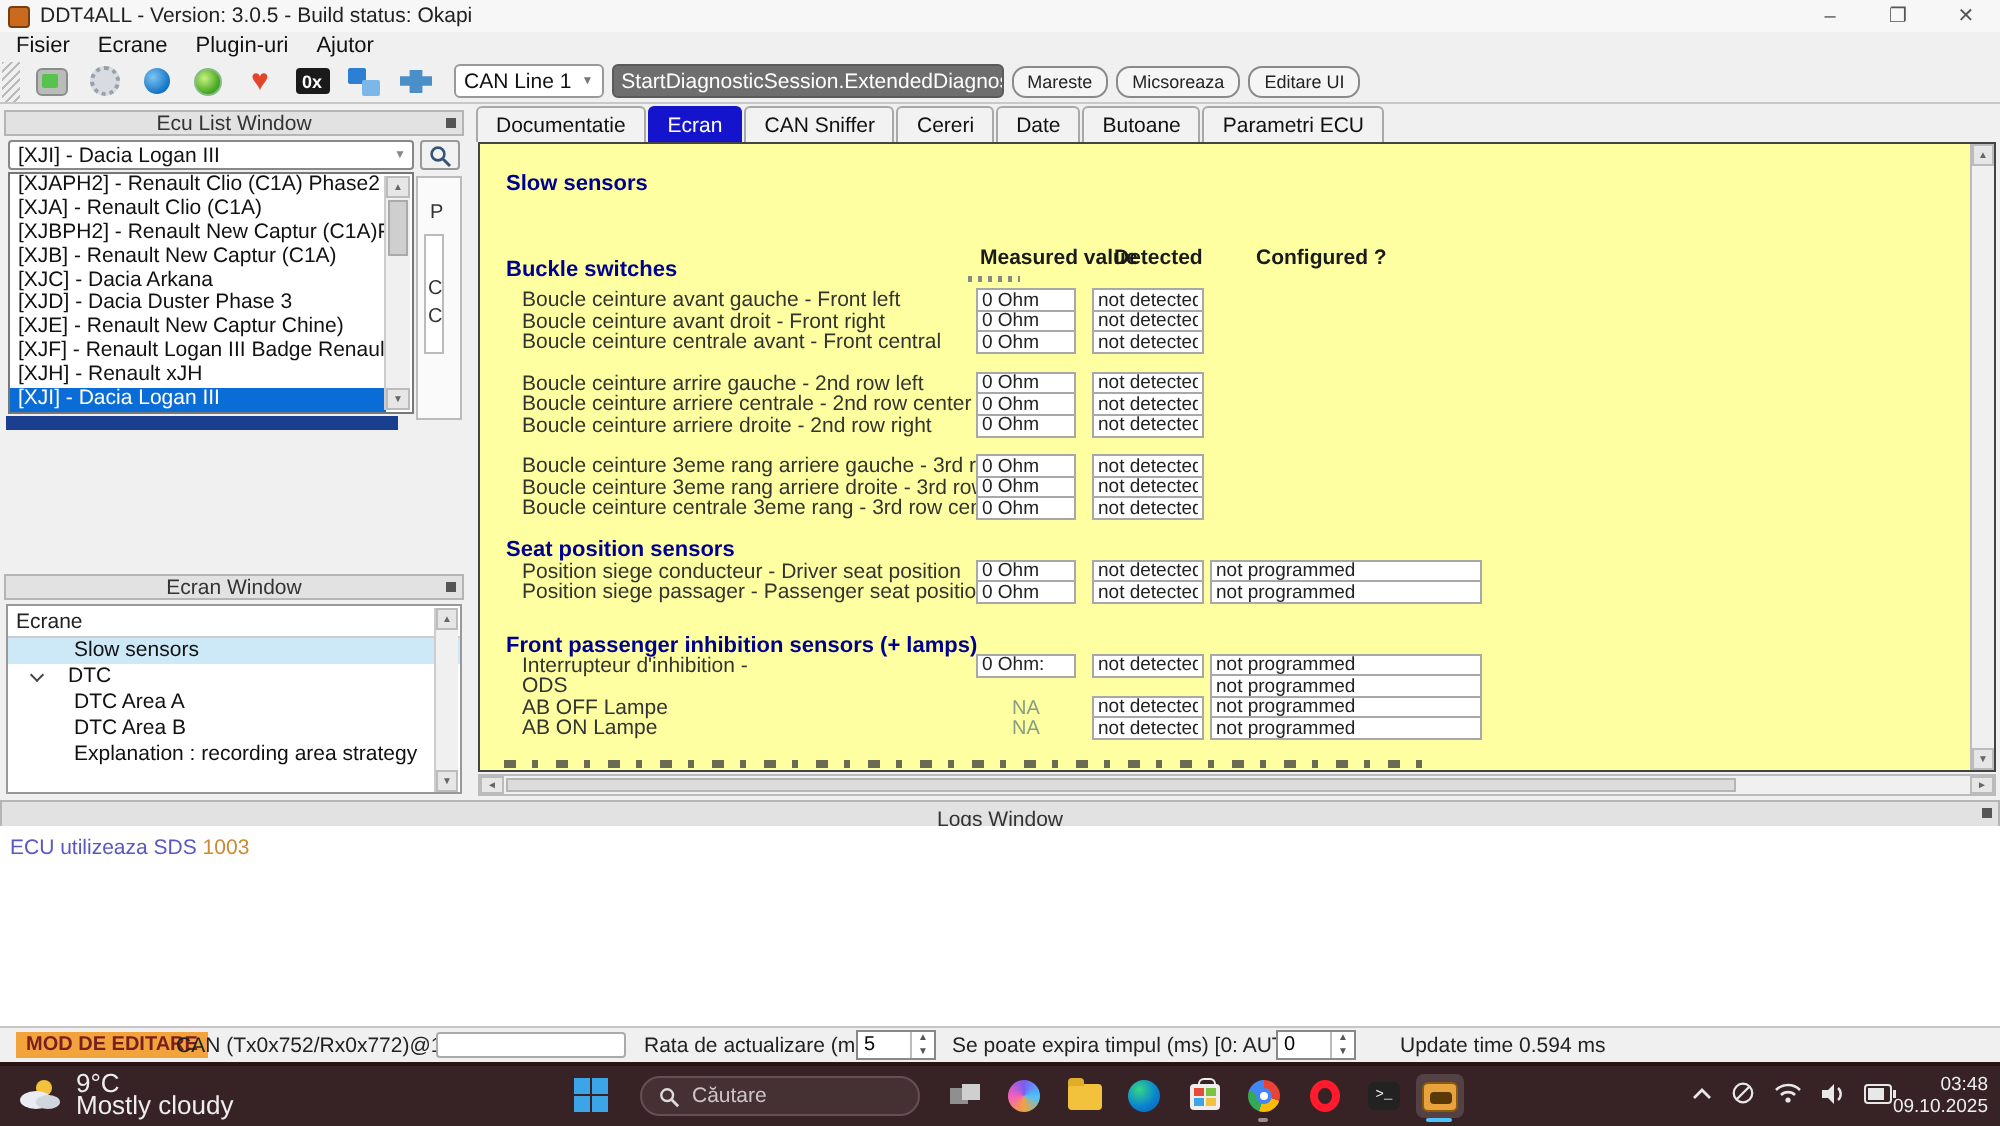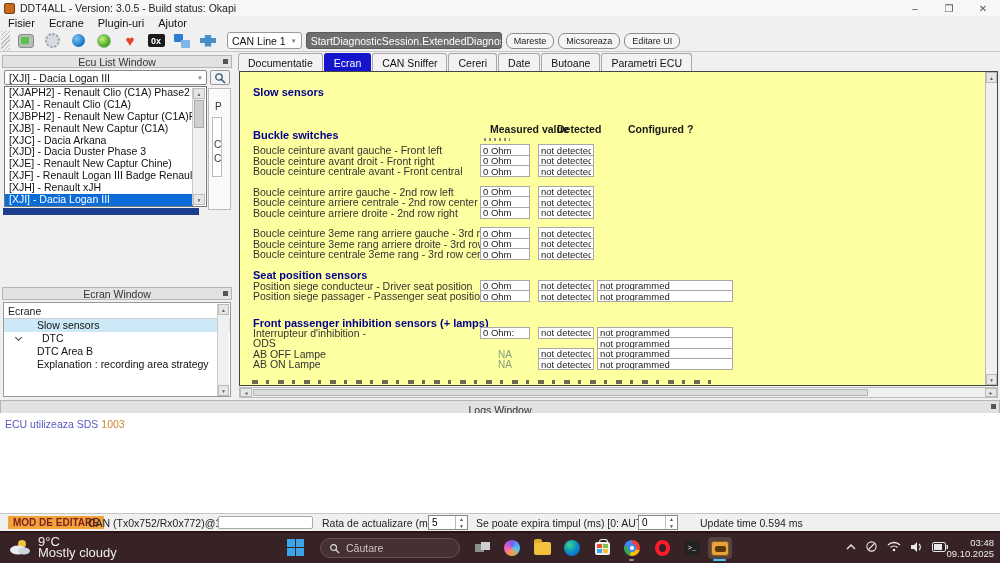--- a/index.html
+++ b/index.html
@@ -67,21 +67,21 @@
   
   .tabs { position:absolute; left:238px; top:53px; height:18px; display:flex; }
   .tab { height:18px; background:#f2f2f2; border:1px solid #a8a8a8; border-bottom:none; border-radius:3px 3px 0 0; font-size:10.5px; color:#111; display:flex; align-items:center; padding:0 9px; margin-right:1px; }
   .tab.active { background:#1414cc; color:#fff; border-color:#1414cc; }
 
   
   .screen-area { position:absolute; left:239px; top:71px; width:759px; height:315px; background:#feffa0; border:1px solid #444; overflow:hidden; }
   .sec-title { position:absolute; left:13px; font-size:11px; font-weight:bold; color:#000090; white-space:nowrap; }
   .col-head { position:absolute; font-size:10.5px; font-weight:bold; color:#1a1a1a; white-space:nowrap; }
   .resize-dots { position:absolute; left:244px; top:66px; width:26px; height:3px; background:repeating-linear-gradient(90deg,#888 0 2px,transparent 2px 5px); }
-  .srow { position:absolute; left:0; width:740px; height:11px; }
+  .srow { position:absolute; left:8px; width:740px; height:11px; }
   .srow .lbl { position:absolute; left:13px; top:0; font-size:10.5px; line-height:11px; color:#333; white-space:nowrap; }
   .cell { position:absolute; top:-1px; height:12px; background:#fff; border:1px solid #a8a8a8; font-size:9.5px; line-height:10px; color:#222; padding:0 2px; overflow:hidden; white-space:nowrap; font-family:"Liberation Sans", sans-serif; }
   .cell.measured { left:240px; width:50px; }
   .cell.detected { left:298px; width:56px; }
   .cell.configured { left:357px; width:136px; }
   .na-val { position:absolute; left:240px; top:0; width:50px; text-align:center; font-size:10px; color:#84a084; }
   .clipped-next { position:absolute; left:12px; bottom:1px; width:460px; height:4px; background:repeating-linear-gradient(90deg,#3a3a3a 0 6px,transparent 6px 14px,#3a3a3a 14px 17px,transparent 17px 26px); opacity:.75; }
   .vscroll { position:absolute; right:0; top:0; width:12px; height:100%; background:#f0f0f0; border-left:1px solid #bbb; }
   .hscroll { position:absolute; left:239px; top:387px; width:759px; height:11px; background:#f0f0f0; border:1px solid #bbb; }
   .hscroll .scroll-btn { position:absolute; width:12px; height:9px; top:0; }
@@ -242,24 +242,25 @@
   </div>
   <div class="dark-row"></div>
 
   <div class="dock-header" style="left:2px; top:287px; width:230px; height:13px;">
     <span>Ecran Window</span>
     <span class="dock-pin"></span>
   </div>
   <div class="tree">
     <div class="tree-header">Ecrane</div>
     <div class="tree-item selected" style="padding-left:33px;">Slow sensors</div>
-    <div class="tree-item" style="padding-left:38px;">
+    <div class="tree-item" style="padding-left:30px;">
       <span class="chev"></span>
       <span>DTC</span>
     </div>
+    <div class="tree-item" style="padding-left:33px;">DTC Area A</div>
     <div class="tree-item" style="padding-left:33px;">DTC Area B</div>
     <div class="tree-item" style="padding-left:33px;">Explanation : recording area strategy</div>
     <div class="tree-scroll">
       <div class="scroll-btn">▲</div>
       <div class="scroll-btn bottom">▼</div>
     </div>
   </div>
 
   <div class="tabs">
     <span class="tab">Documentatie</span>

